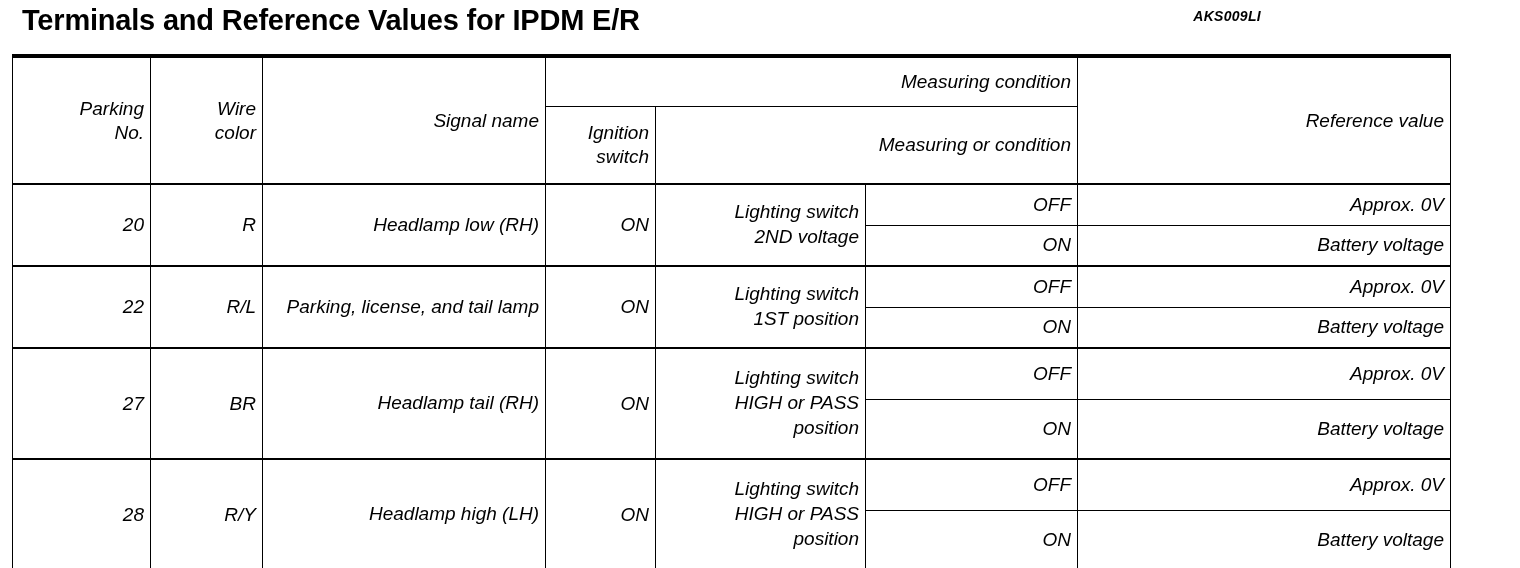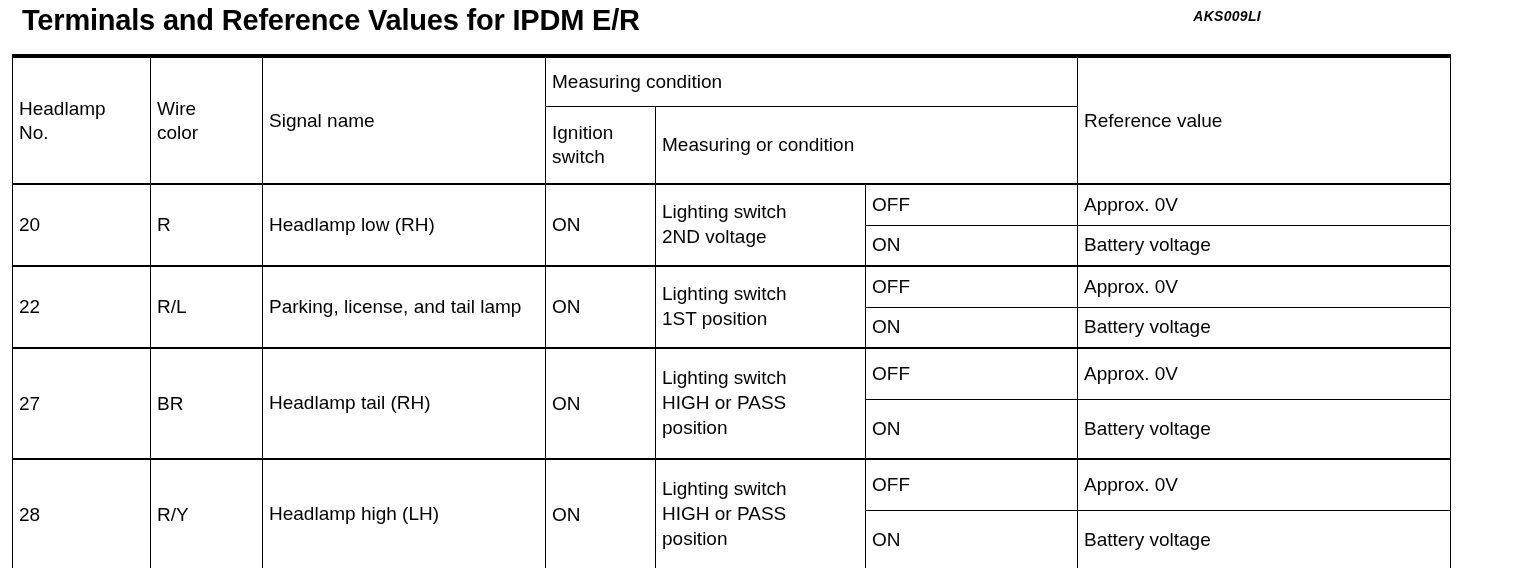--- a/index.html
+++ b/index.html
@@ -56,23 +56,24 @@
     table-layout: fixed;
     width: 1438px;
     border-top: 4px solid #000;
     border-bottom: 4px solid #000;
   }
   table.ref-table td,
   table.ref-table th {
     border: 1px solid #000;
     font-weight: normal;
     font-size: 19px;
-    text-align: left;
+    text-align: right;
     vertical-align: middle;
     padding: 3px 6px;
+    font-style: italic;
   }
   
   table.ref-table tr > *:first-child { border-left: 1px solid #000; }
   table.ref-table tr > *:last-child  { border-right: 1px solid #000; }
   
   table.ref-table thead tr:first-child > * { border-top: none; }
   table.ref-table tbody tr:last-child > *  { border-bottom: none; }
 
   
   .hd { font-size: 19px; line-height: 1.25; }
@@ -107,21 +108,21 @@
       <col style="width:112px">
       <col style="width:283px">
       <col style="width:110px">
       <col style="width:210px">
       <col style="width:212px">
       <col style="width:373px">
     </colgroup>
     <thead>
       <tr>
         <th class="hd hd-tall" rowspan="2">
-          <div>Headlamp</div>
+          <div>Parking</div>
           <div>No.</div>
         </th>
         <th class="hd hd-tall" rowspan="2">
           <div>Wire</div>
           <div>color</div>
         </th>
         <th class="hd hd-tall" rowspan="2">Signal name</th>
         <th class="hd" colspan="3" style="height:42px">Measuring condition</th>
         <th class="hd hd-tall" rowspan="2">Reference value</th>
       </tr>

